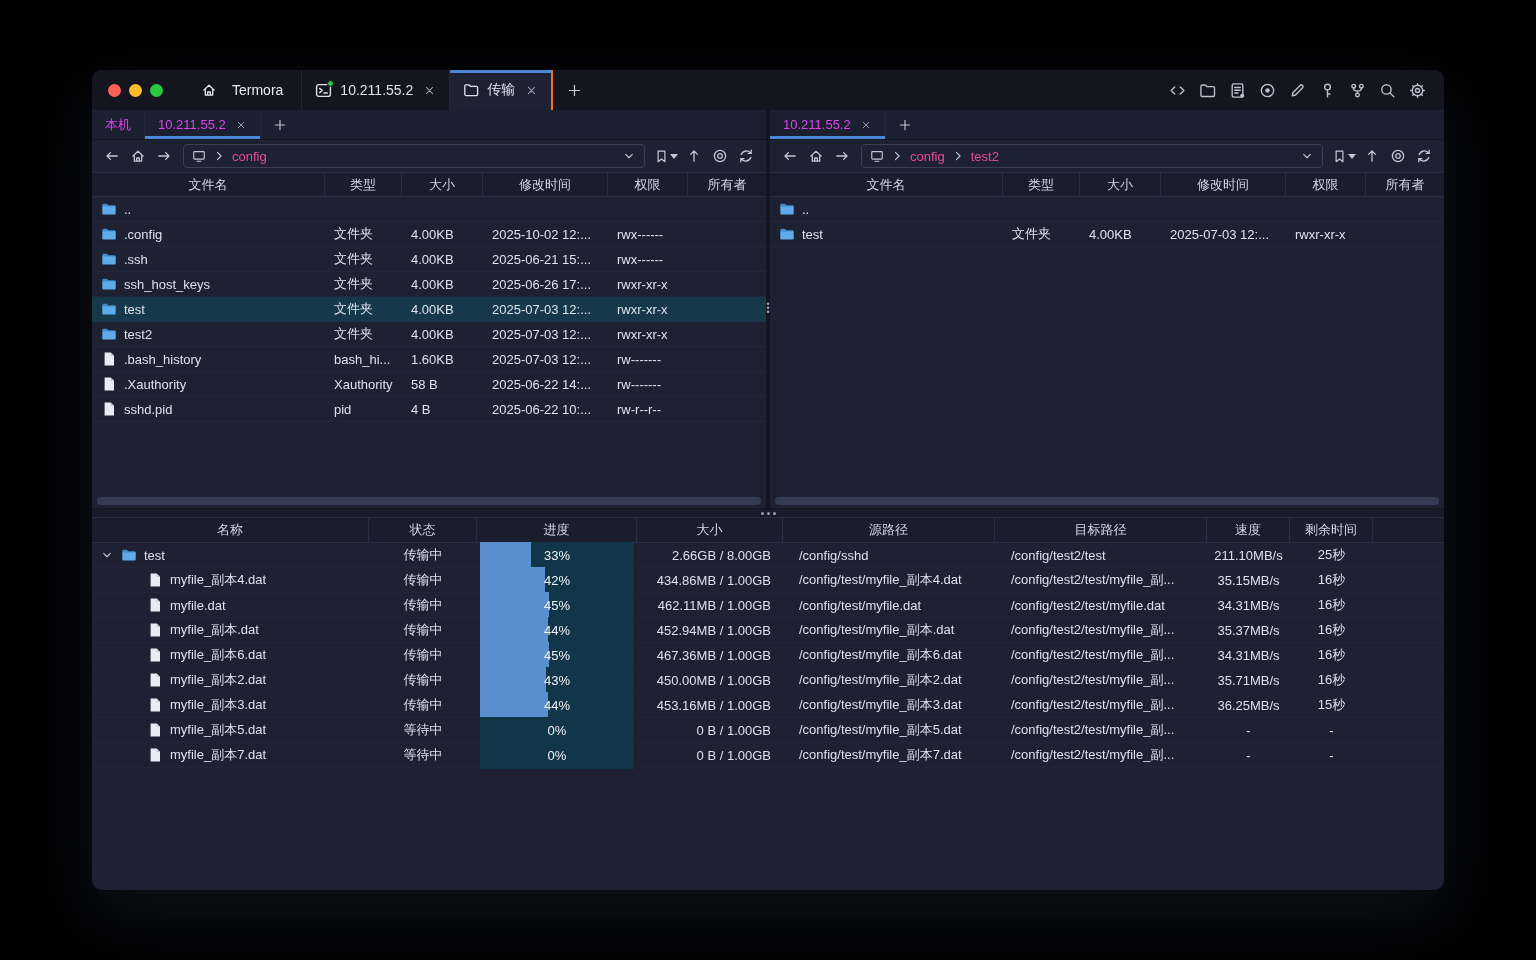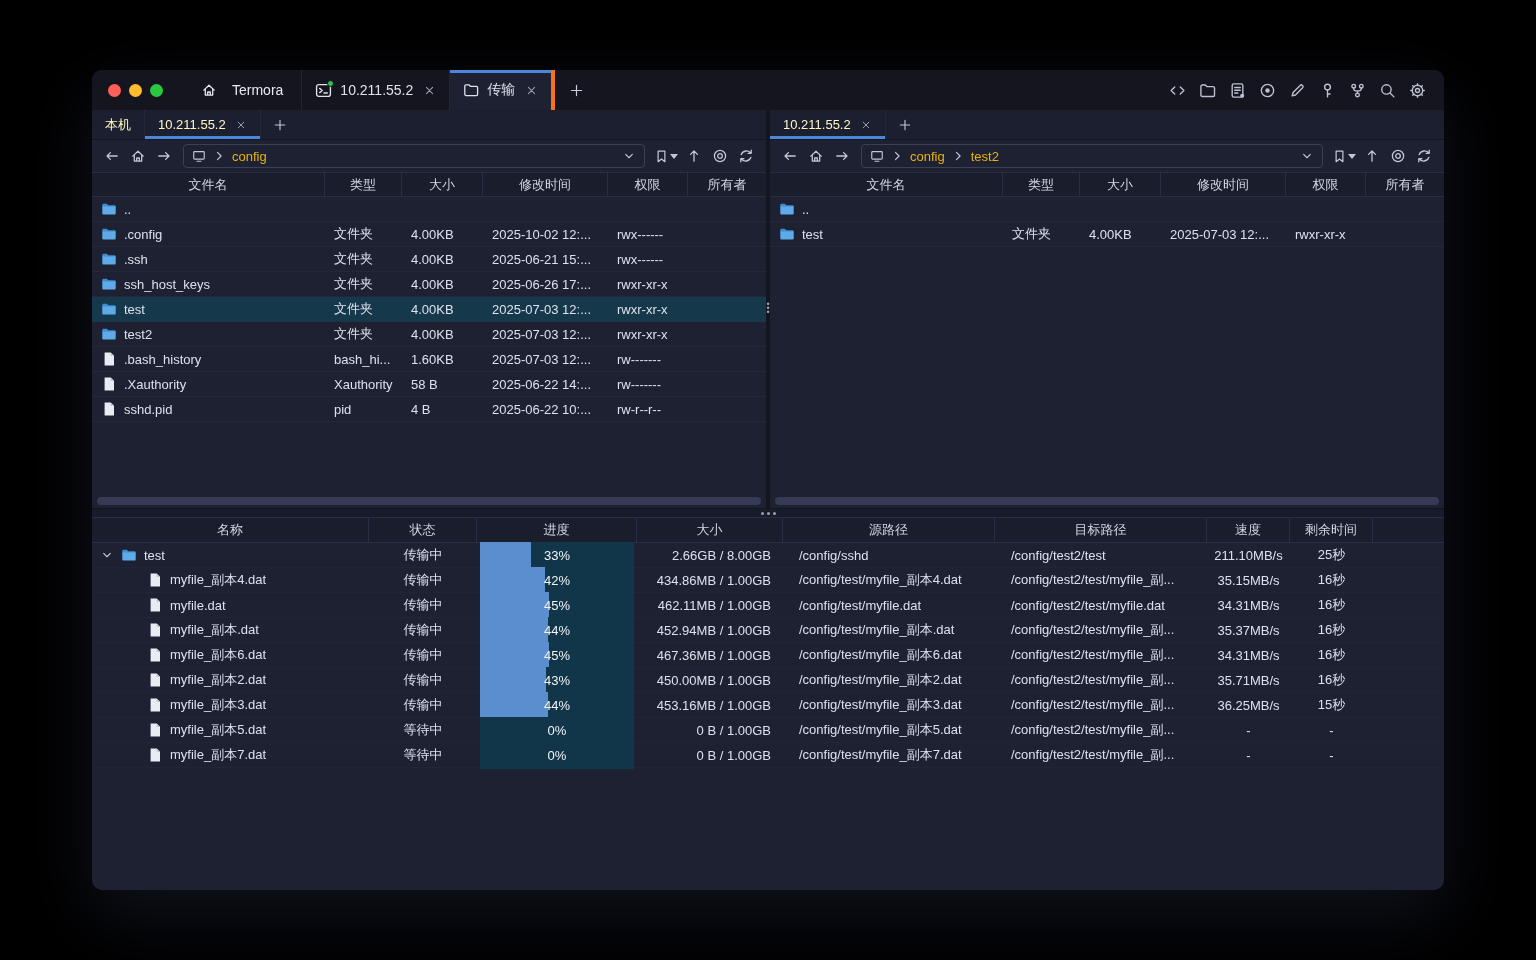--- a/index.html
+++ b/index.html
@@ -11,21 +11,21 @@
     display:flex; flex-direction:column; color:#dde1ec; }
 
   
   .titlebar { height:40px; background:#14151e; display:flex; align-items:stretch; flex:none; }
   .traffic { display:flex; align-items:center; gap:8px; padding:0 20px 0 16px; }
   .dot { width:13px; height:13px; border-radius:50%; }
   .dot.red{background:#ff5f57}.dot.yellow{background:#febc2e}.dot.green{background:#28c840}
   .app-item { display:flex; align-items:center; gap:15px; padding:0 18px; font-size:14px; color:#e7e9f0; }
   .title-tab { position:relative; display:flex; align-items:center; gap:8px; padding:0 13px;
     font-size:14px; color:#dfe2ea; border-left:1px solid #232638; }
-  .title-tab.active { background:#1d2132; border-right:4px solid #f97316; }
+  .title-tab.active { background:#1d2132; border-right:2px solid #f97316; }
   .title-tab.active::before { content:""; position:absolute; top:0; left:0; right:0; height:3px; background:#4b87d9; }
   .term-wrap { position:relative; width:17px; height:17px; }
   .term-dot { position:absolute; top:-2px; right:-2px; width:7px; height:7px; border-radius:50%;
     background:#2fc24c; border:1.5px solid #14151e; }
   .tab-close { width:13px; height:13px; color:#9ba0b2; margin-left:2px; }
   .title-plus { display:flex; align-items:center; padding:0 14px; color:#c7cbd8; }
   .titlebar-right { margin-left:auto; display:flex; align-items:center; gap:13px; padding-right:18px; color:#bcc0cf; }
   .tb-icon { width:17px; height:17px; }
 
   svg.icon { stroke:currentColor; fill:none; stroke-width:1.3; stroke-linecap:round; stroke-linejoin:round; display:block; }
@@ -33,30 +33,30 @@
 
   
   .panes { height:398px; flex:none; display:flex; position:relative; }
   .pane { width:674px; flex:none; display:flex; flex-direction:column; min-width:0; }
   .vdivider { width:4px; flex:none; background:#13151f; position:relative; cursor:col-resize; }
   .vdots { position:absolute; left:50%; top:192px; transform:translateX(-50%);
     color:#9aa0b4; font-size:9px; line-height:4px; letter-spacing:0; text-align:center; }
 
   .pane-tabs { height:30px; flex:none; display:flex; align-items:stretch; border-bottom:1px solid #13151f; background:#1b1f2f; }
   .ptab { position:relative; display:flex; align-items:center; gap:7px; padding:0 13px;
-    font-size:13px; color:#fef9c3; border-right:1px solid #242839; }
+    font-size:13px; color:#d946ef; border-right:1px solid #242839; }
   .ptab.active::after { content:""; position:absolute; left:0; right:0; bottom:0; height:3px; background:#4b87d9; }
   .ptab .tab-close{ width:12px; height:12px; }
   .ptab-plus { display:flex; align-items:center; padding:0 12px; color:#c2c6d4; }
 
   .navbar { height:32px; flex:none; display:flex; align-items:center; gap:2px; padding:0 8px; }
   .nav-btn { width:24px; height:24px; display:flex; align-items:center; justify-content:center; color:#c3c7d5; }
   .nav-btn svg { width:16px; height:16px; }
   .pathbox { flex:1; height:24px; margin:0 5px; border:1px solid #3b4057; border-radius:4px;
-    display:flex; align-items:center; gap:6px; padding:0 8px; font-size:13px; color:#eab308; background:#1d2132; }
+    display:flex; align-items:center; gap:6px; padding:0 8px; font-size:13px; color:#ec4899; background:#1d2132; }
   .pathbox svg { width:14px; height:14px; color:#c3c7d5; }
   .path-chev { margin-left:auto; }
   .bm-group { display:flex; align-items:center; gap:1px; color:#c3c7d5; padding:0 2px; }
   .bm-caret { width:0; height:0; border-left:4px solid transparent; border-right:4px solid transparent; border-top:5px solid #c3c7d5; }
 
   
   .ftable { flex:1; display:flex; flex-direction:column; font-size:13px; overflow:hidden; }
   .fhead { height:25px; flex:none; display:flex; background:#1a1d2c;
     border-top:1px solid #2a2e44; border-bottom:1px solid #2a2e44; color:#d3d7e3; }
   .fhead .hc { display:flex; align-items:center; justify-content:center; border-right:1px solid #2a2e44;text-align:center; }

